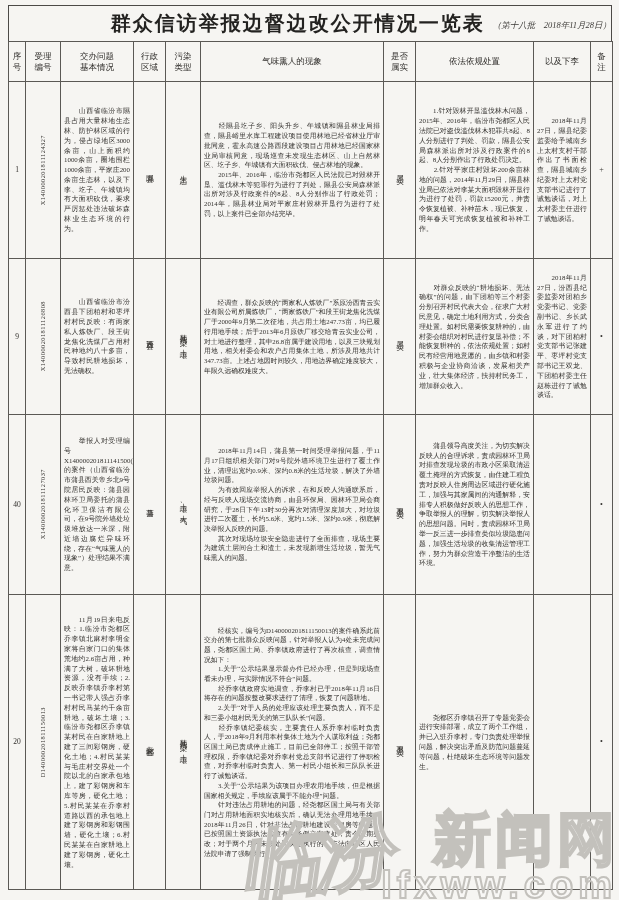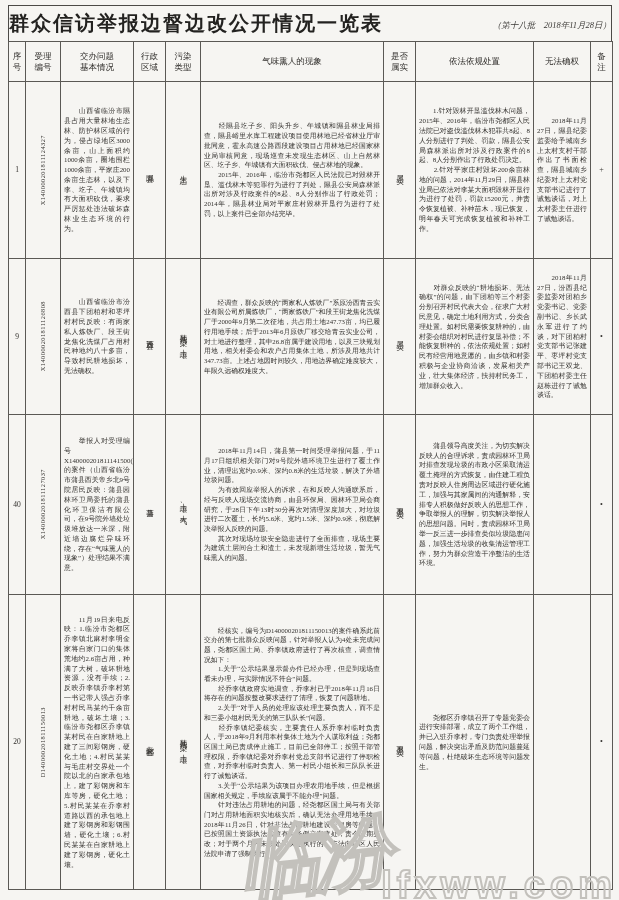--- a/index.html
+++ b/index.html
@@ -9,21 +9,21 @@
     font-family:"Liberation Serif","DejaVu Serif",serif;
     color:#2e2d2b;
     overflow:hidden;
   }
   .sheet{position:relative;width:619px;height:900px;background:#f6f5f2;}
   .doc{position:absolute;left:8px;top:5px;width:604px;}
 
   .titlebar{
     box-sizing:border-box;width:604px;height:36px;
     border:1.5px solid #4c4a47;border-bottom:none;
-    display:flex;justify-content:space-between;align-items:center;gap:8px;
+    display:flex;justify-content:flex-end;align-items:center;gap:8px;
     background:#f6f5f2;
   }
   .doc-title{font-size:20px;font-weight:bold;letter-spacing:2px;color:#232220;}
   .batch-note{font-size:8.5px;color:#3c3a37;margin-top:4px;white-space:nowrap;font-style:italic;}
 
   table.grid{
     border-collapse:collapse;table-layout:fixed;width:604px;
     border:1.5px solid #4c4a47;
   }
   table.grid td,table.grid th{
@@ -114,21 +114,21 @@
           <th class="hcell">交办问题
 基本情况</th>
           <th class="hcell">行政
 区域</th>
           <th class="hcell">污染
 类型</th>
           <th class="hcell">气味熏人的现象</th>
           <th class="hcell">是否
 属实</th>
           <th class="hcell">依法依规处置</th>
-          <th class="hcell">无法确权</th>
+          <th class="hcell">以及下李</th>
           <th class="hcell">备注</th>
         </tr>
       </thead>
       <tbody>
         <tr style="height:177px">
           <td class="c-seq">1</td>
           <td class="c-code">
               <span class="code">X140000201811124327</span>
             </td>
           <td class="c-prob">
@@ -248,16 +248,17 @@
             </td>
           <td class="c-remark">•</td>
         </tr>
       </tbody>
     </table>
   </div>
 
   <div class="wm">
     <span class="wm-script">临汾</span>
     <span class="wm-col">
+      <span class="wm-cn">新闻网</span>
       <span class="wm-url">lfxww.com</span>
     </span>
   </div>
 </div>
 
 </body></html>

